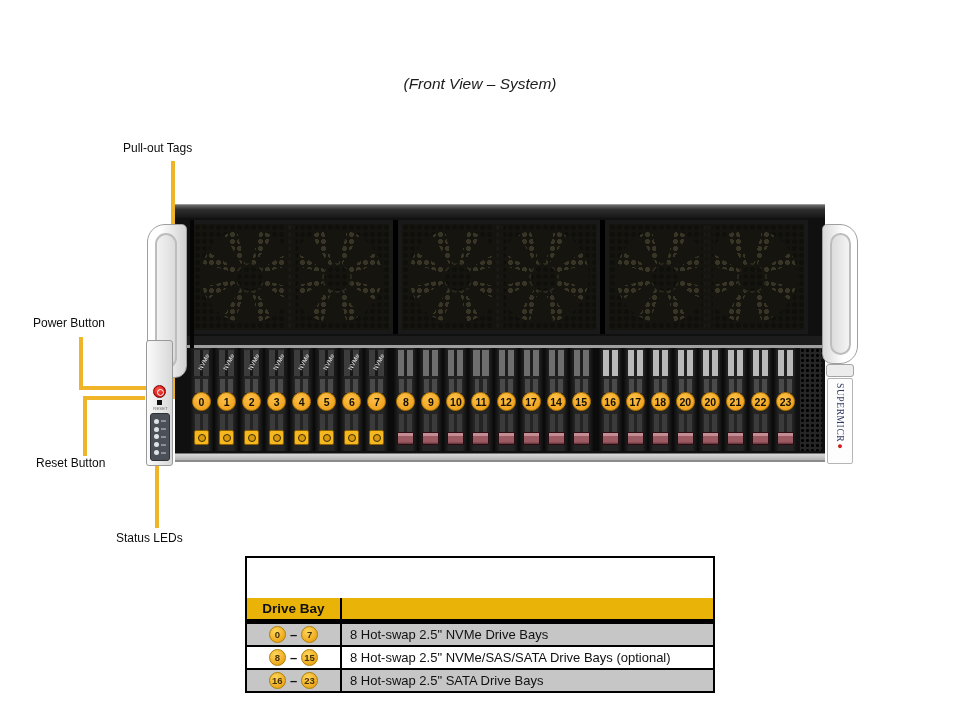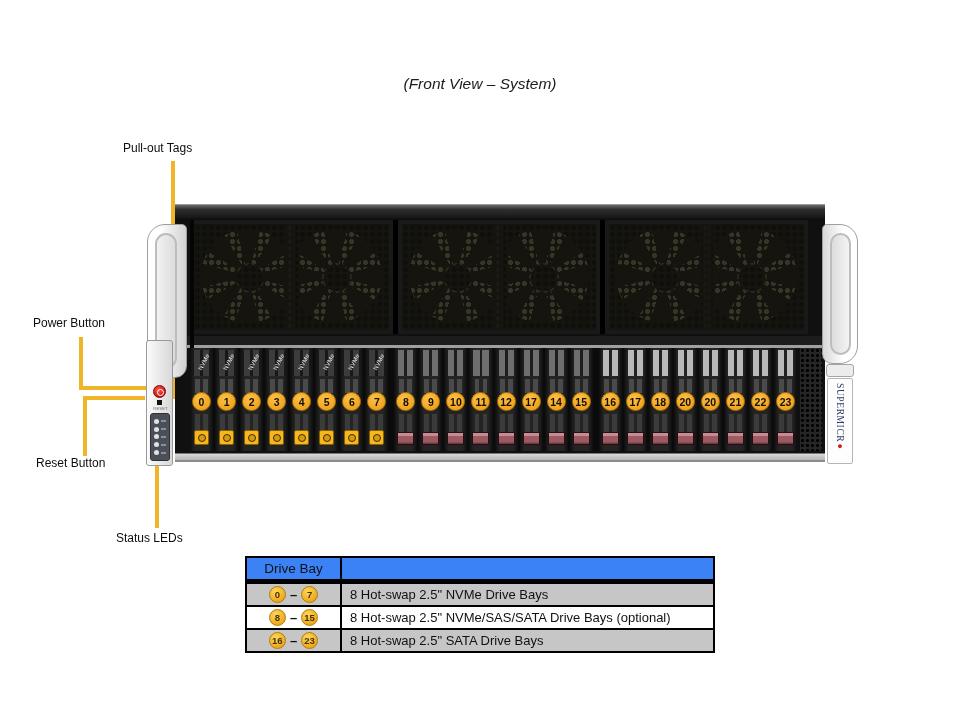--- a/index.html
+++ b/index.html
@@ -119,21 +119,21 @@
     display:flex; flex-direction:column; align-items:center; justify-content:flex-start;
     padding-top:4px; }
   .logo-text { writing-mode:vertical-rl; font-family:"Liberation Serif", serif;
     font-size:9.5px; letter-spacing:0.6px; color:#333a63; }
   .logo-dot { color:#cf1d1d; font-size:9px; line-height:8px; }
 
   
   .dtable { position:absolute; left:245px; top:556px; width:470px;
     border:2px solid #000; background:#fff; }
   .trow { display:flex; height:23px; }
-  .trow.head { height:24px; font-weight:normal; background:#3b82f6; border-bottom:3px solid #000; }
+  .trow.head { height:24px; font-weight:bold; background:#eab308; border-bottom:3px solid #000;margin-top:40px; }
   .trow + .trow:not(.head) { border-top:2px solid #000; }
   .trow.shade { background:#c6c6c6; }
   .c1 { width:95px; border-right:2px solid #000; display:flex; align-items:center;
     justify-content:center; gap:4px; }
   .c2 { flex:1; display:flex; align-items:center; font-size:13px; padding-left:8px; }
   .trow.head .c1, .trow.head .c2 { justify-content:center; padding-left:0; font-size:13.5px; }
   .badge { width:17px; height:17px; border-radius:50%; flex:0 0 auto;
     background:radial-gradient(circle at 38% 30%,#ffd65a,#eda71a 75%);
     border:1.5px solid #ad7e08; color:#46310a; font-size:9.5px; font-weight:bold;
     display:flex; align-items:center; justify-content:center; }

